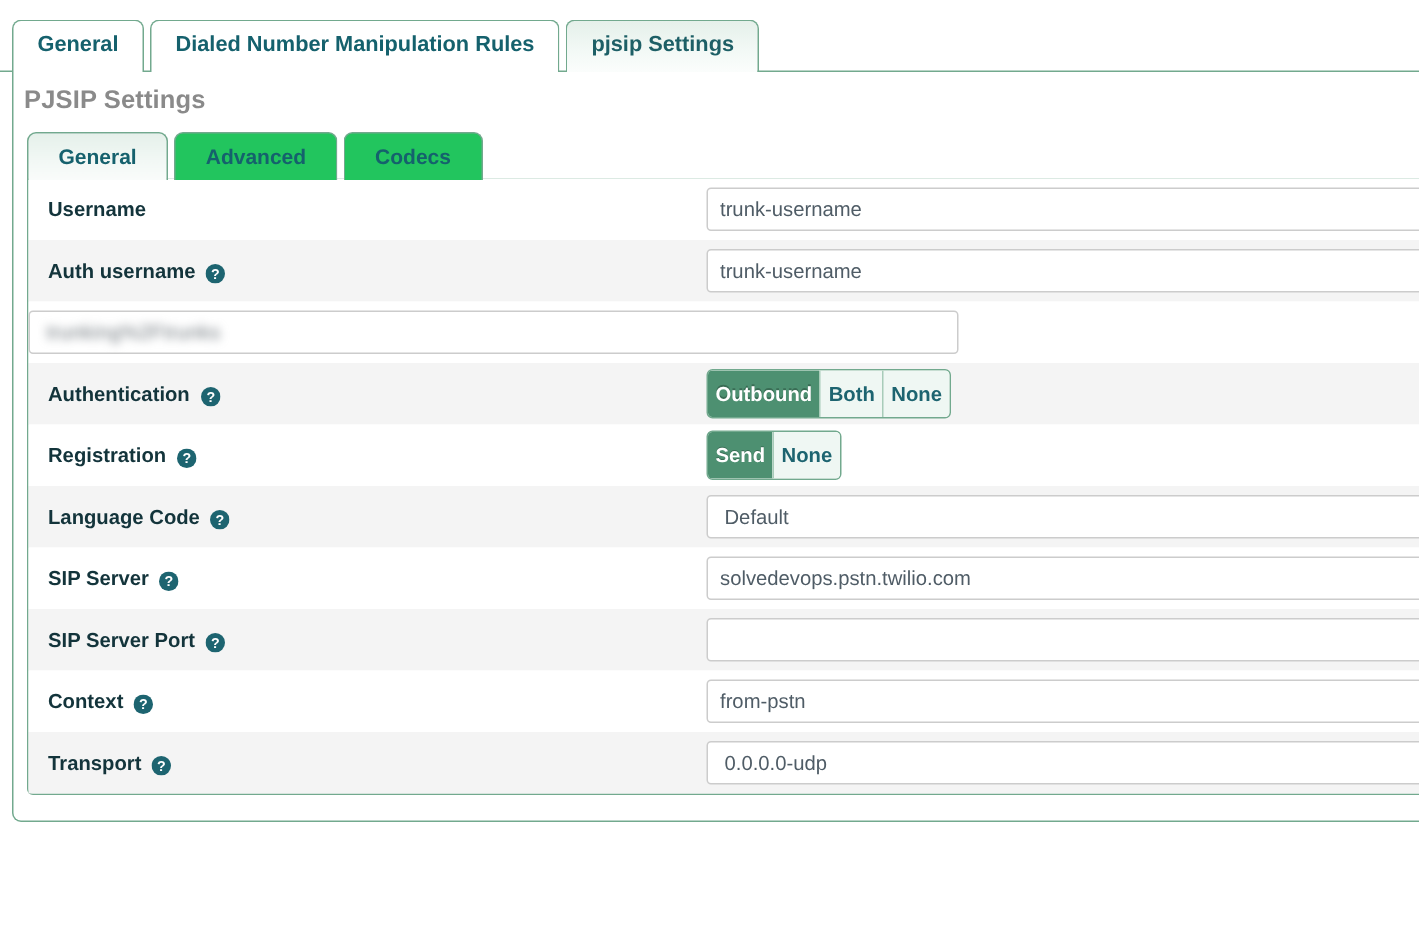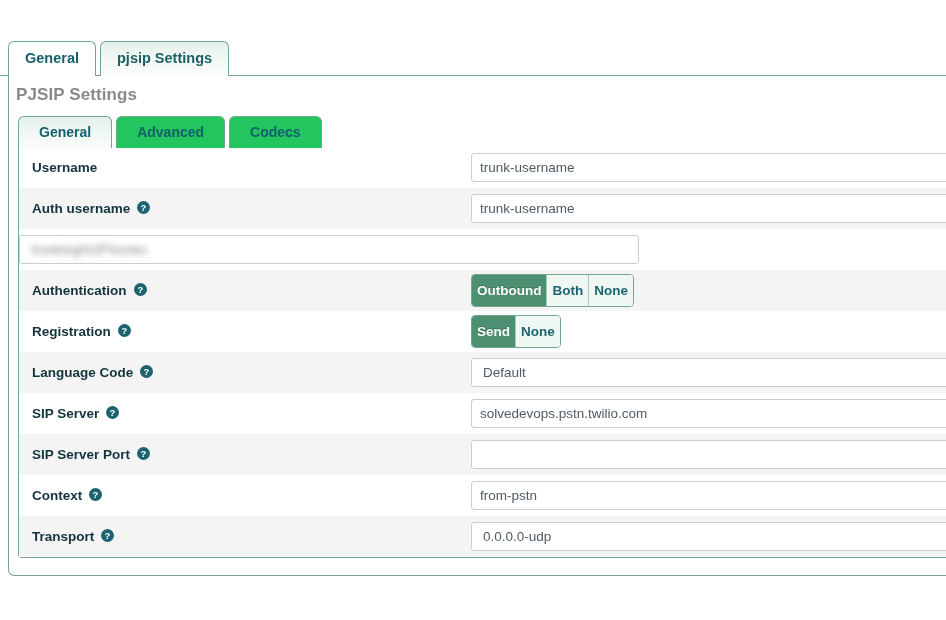--- a/index.html
+++ b/index.html
@@ -10,21 +10,20 @@
     height: 620px;
     overflow: hidden;
     font-family: "Liberation Sans", sans-serif;
   }
 
   .screen {
     position: relative;
     width: 946px;
     height: 568px;
     overflow: hidden;
-    margin-top: 28px;
   }
 
   
   .outer-tabs {
     position: absolute;
     left: 0;
     top: 13px;
     display: flex;
     align-items: flex-end;
     gap: 4px;
@@ -142,21 +141,21 @@
     box-sizing: border-box;
   }
   .row.alt { background: #f4f4f4; }
 
   .label-cell {
     width: 452px;
     flex: 0 0 452px;
     padding-left: 13px;
     box-sizing: border-box;
     display: flex;
-    align-items: flex-start;
+    align-items: flex-end;
     gap: 7px;
   }
   .label-text {
     font-size: 13.5px;
     font-weight: bold;
     color: #13343b;
     line-height: 16px;
     white-space: nowrap;
   }
 
@@ -248,20 +247,21 @@
 </style>
 </head>
 <body>
 
 <div class="screen">
 
   <div class="outer-tabline"></div>
 
   <div class="outer-tabs" id="outer-tabs">
       <div class="otab"><span>General</span></div>
+      <div class="otab"><span>Dialed Number Manipulation Rules</span></div>
       <div class="otab active"><span>pjsip Settings</span></div>
     </div>
 
   <div class="panel">
 
     <div class="page-title">PJSIP Settings</div>
 
     <div class="inner-tabs" id="inner-tabs">
         <div class="itab active"><span>General</span></div>
         <div class="itab"><span>Advanced</span></div>

